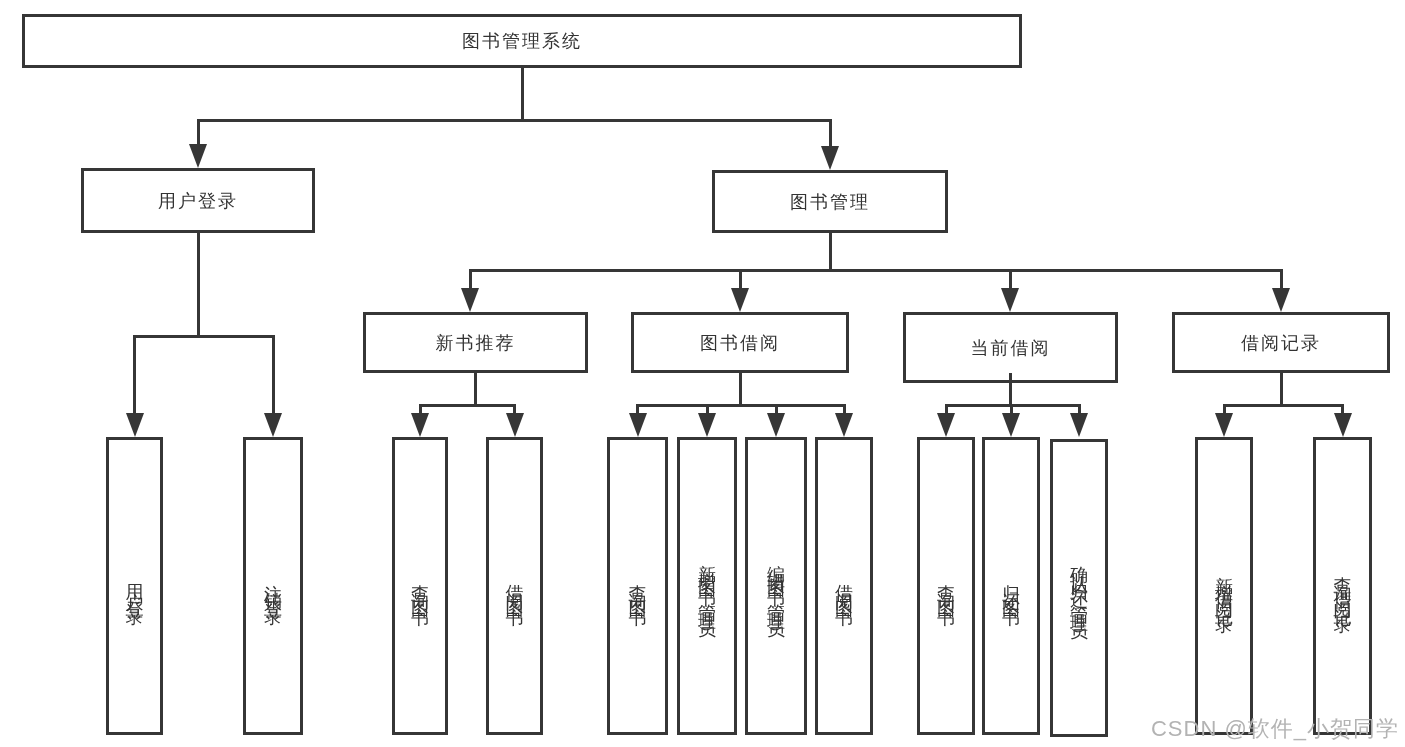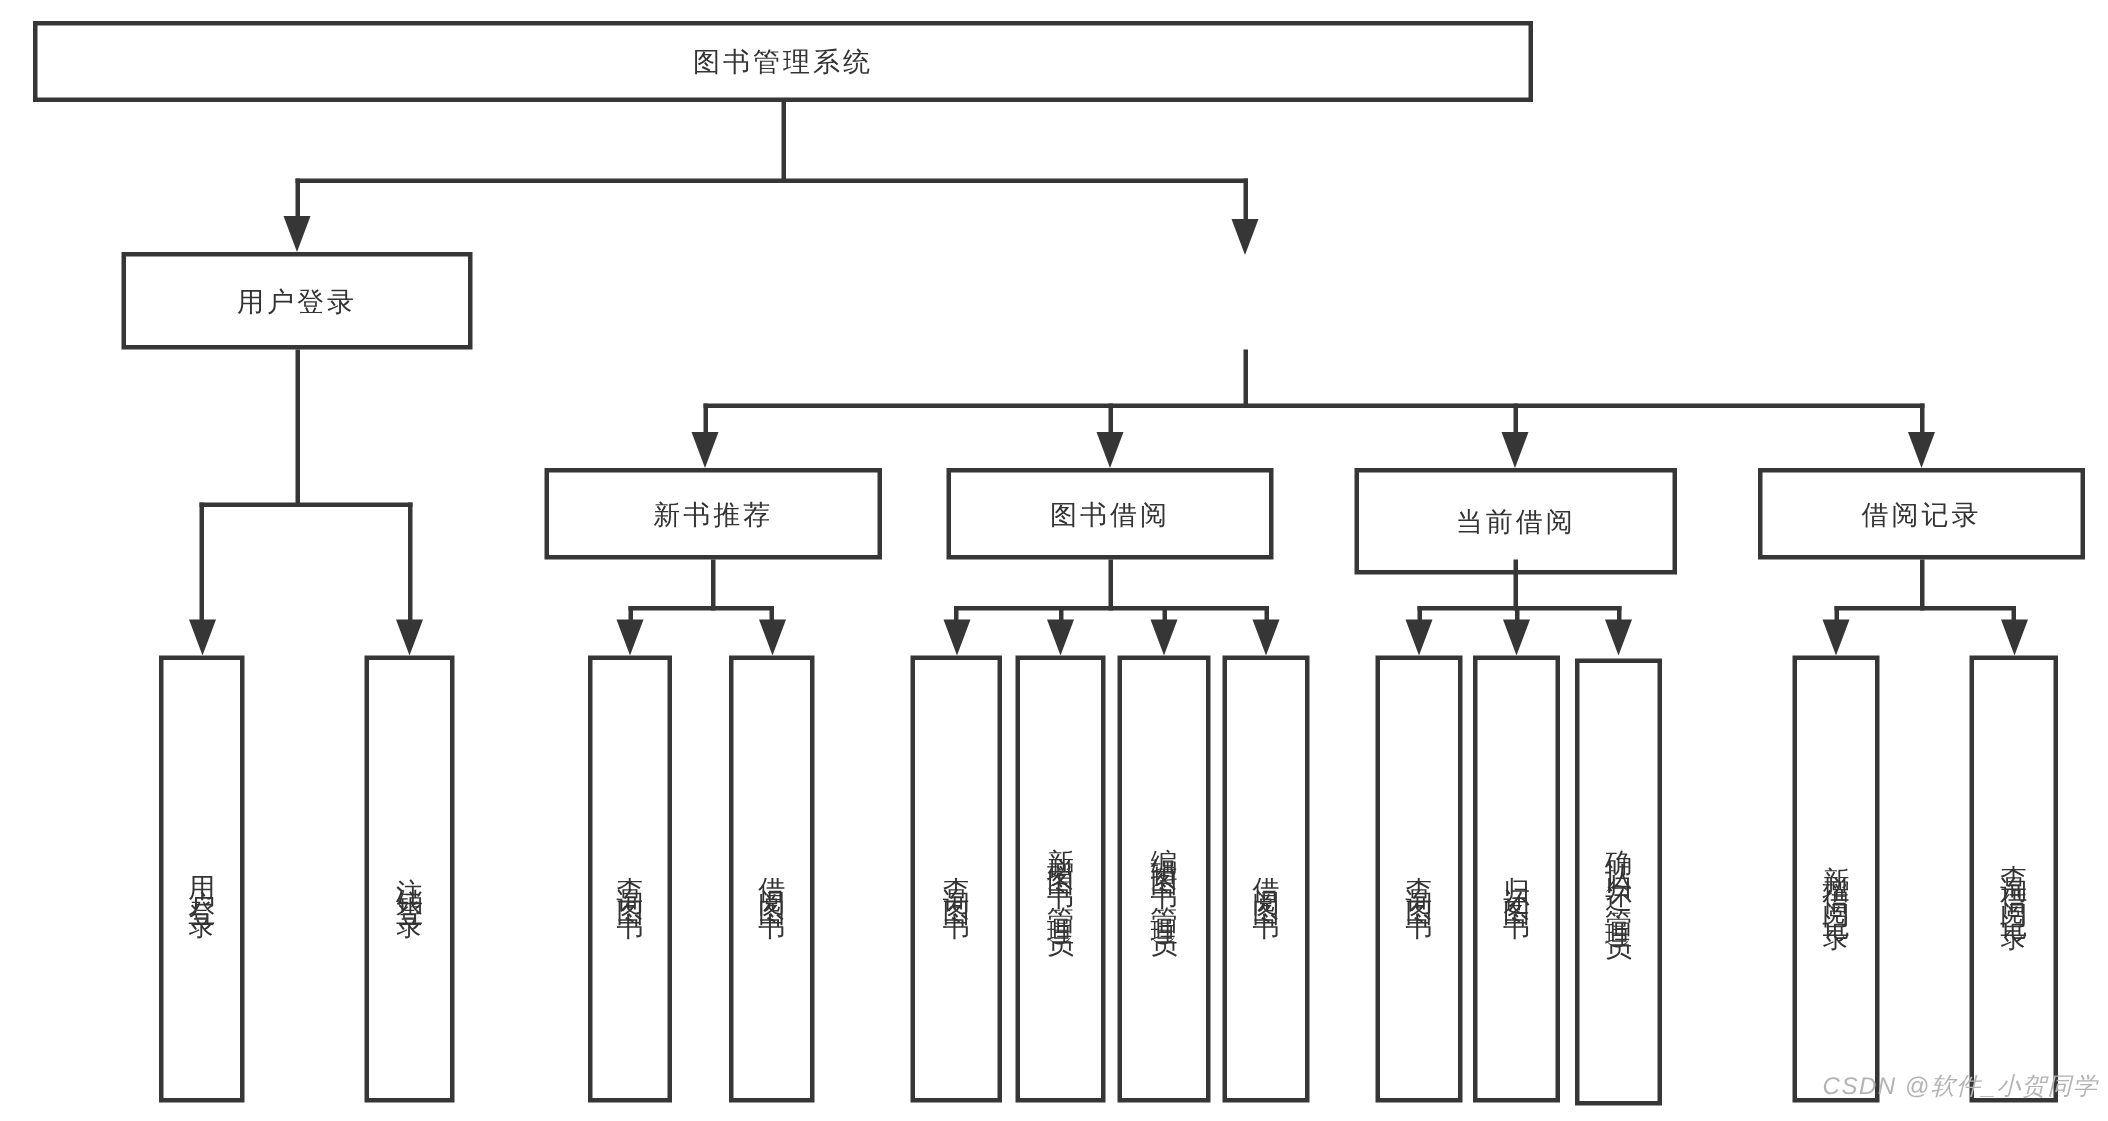--- a/index.html
+++ b/index.html
@@ -39,45 +39,47 @@
   .vl{position:absolute;width:3px;background:var(--line);}
   .arw{
     position:absolute;width:0;height:0;
     border-left:9px solid transparent;
     border-right:9px solid transparent;
     border-top:24px solid var(--line);
   }
   .watermark{
     position:absolute;
     right:6px;top:714px;
-    font-size:16px;
+    font-size:22px;
     color:var(--wm);
     letter-spacing:1px;
     white-space:nowrap;
-    font-style:italic;
   }
 </style>
 </head>
 <body>
 
 <div id="canvas">
 
   <div class="box" style="left:22px;top:14px;width:1000px;height:54px">
     <span class="lbl">图书管理系统</span>
   </div>
 
   <i class="vl" style="left:520.5px;top:68px;height:53px"></i>
   <i class="hl" style="left:196.5px;top:118.5px;width:635px"></i>
   <i class="vl" style="left:196.5px;top:118.5px;height:28px"></i>
   <i class="arw" style="left:189px;top:144px"></i>
   <i class="vl" style="left:828.5px;top:118.5px;height:30px"></i>
   <i class="arw" style="left:821px;top:146px"></i>
 
   <div class="box" style="left:81px;top:168px;width:234px;height:65px">
     <span class="lbl">用户登录</span>
+  </div>
+  <div class="box" style="left:712px;top:170px;width:236px;height:63px">
+    <span class="lbl">图书管理</span>
   </div>
 
   <i class="vl" style="left:196.5px;top:233px;height:104.5px"></i>
   <i class="hl" style="left:133px;top:334.5px;width:141.5px"></i>
   <i class="vl" style="left:133px;top:334.5px;height:80px"></i>
   <i class="arw" style="left:125.5px;top:413px"></i>
   <i class="vl" style="left:271.5px;top:334.5px;height:80px"></i>
   <i class="arw" style="left:264px;top:413px"></i>
 
   <i class="vl" style="left:828.5px;top:233px;height:38.5px"></i>

